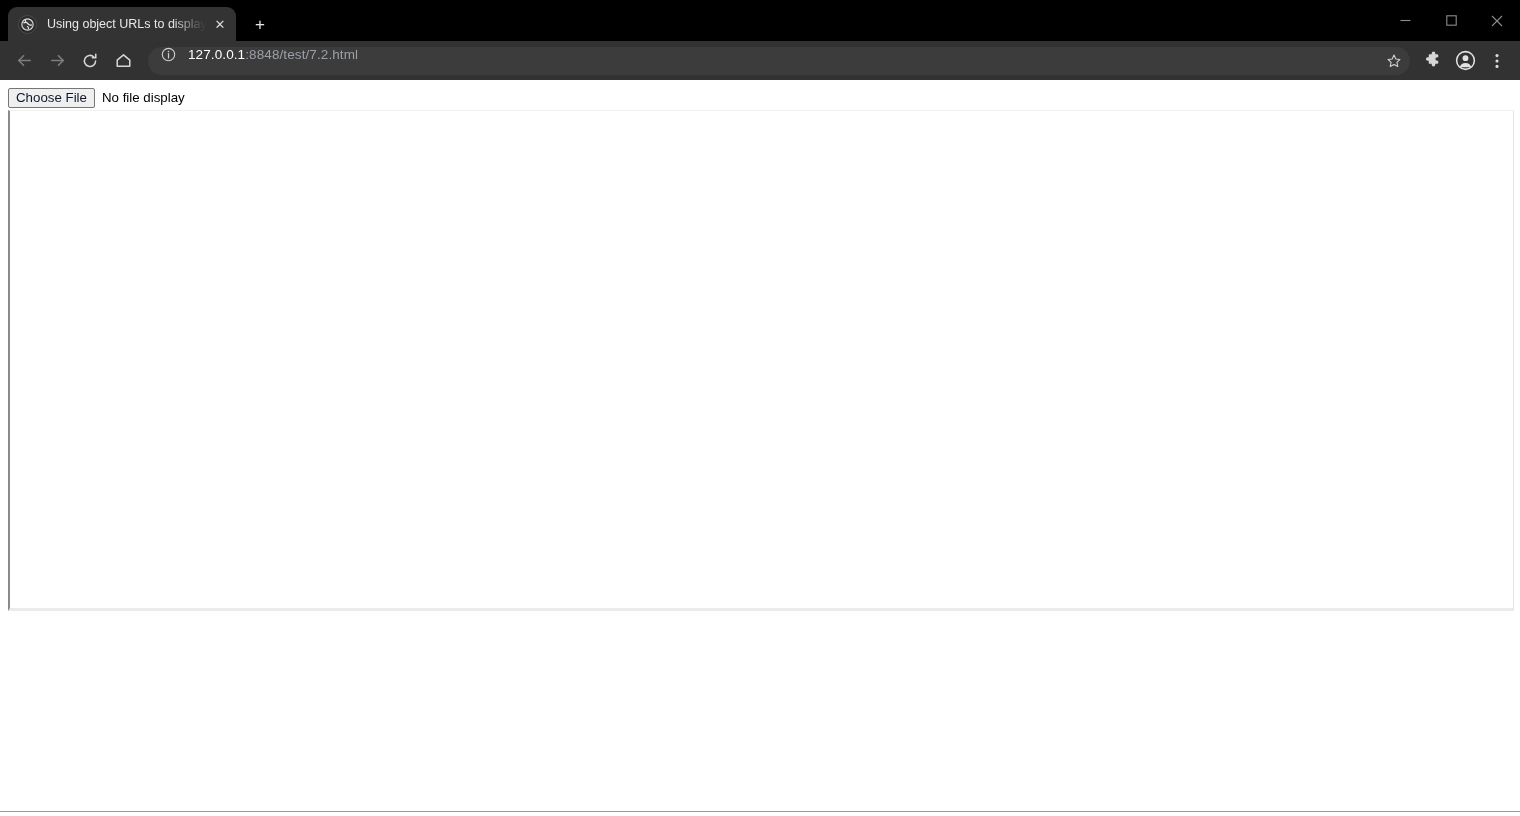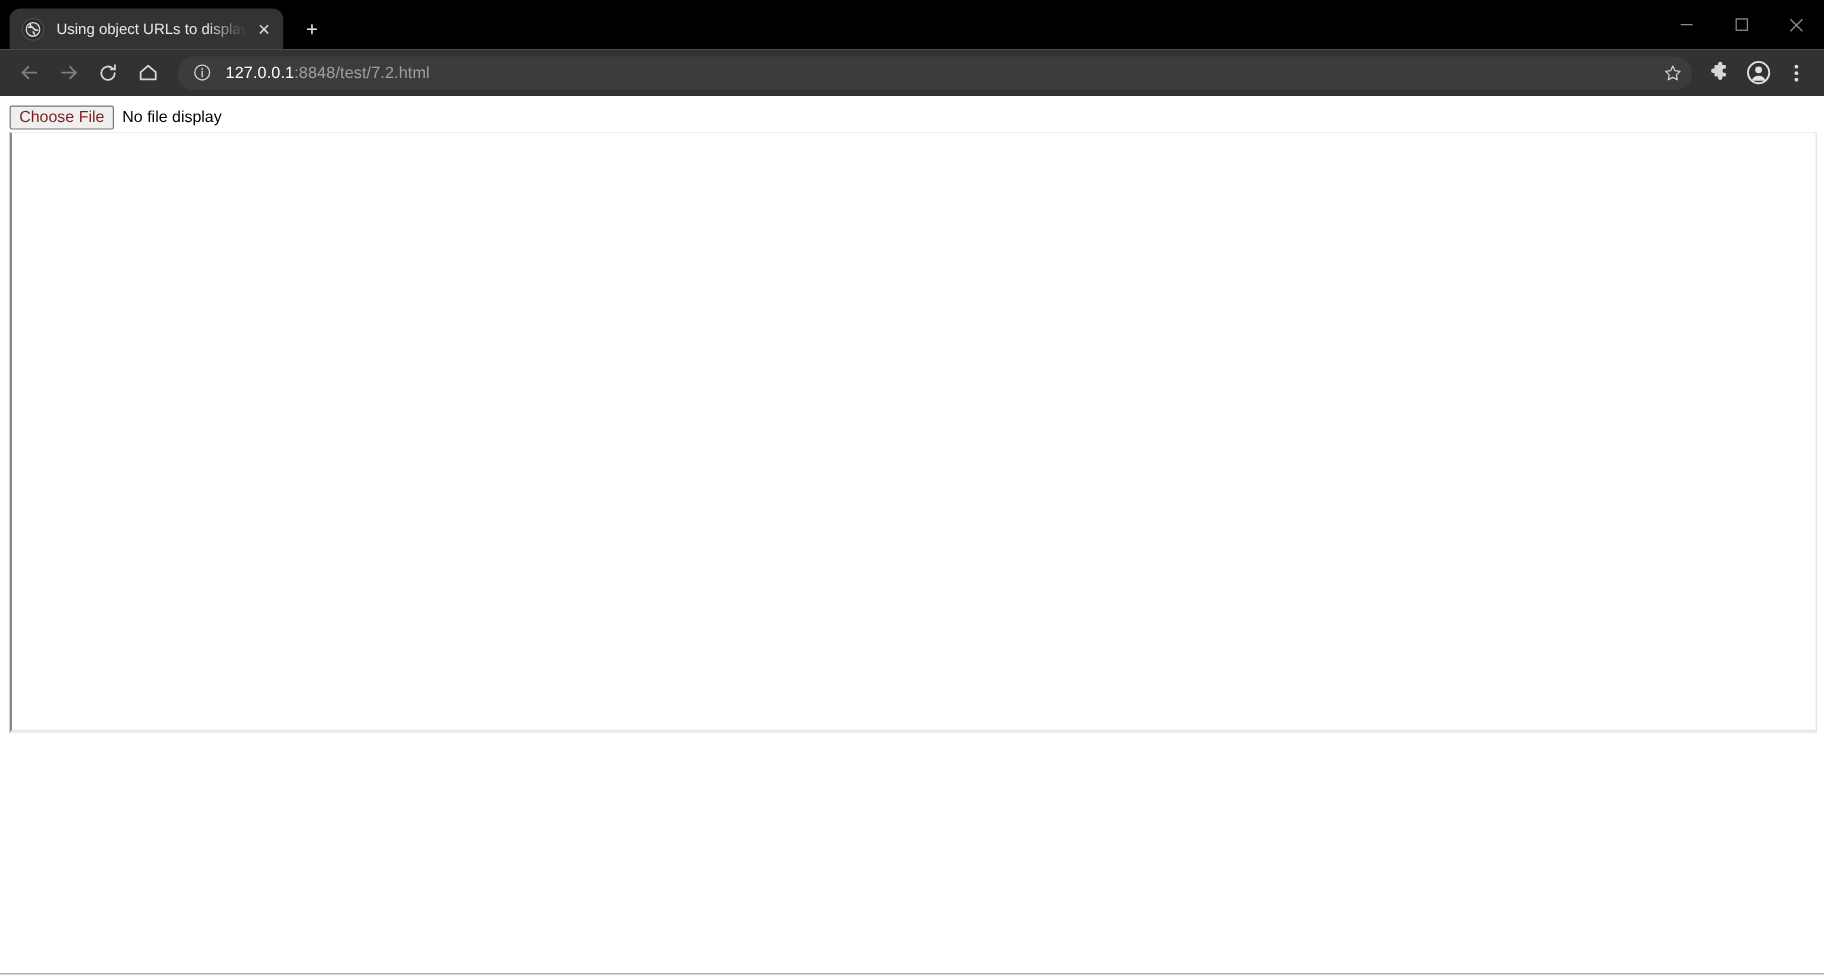--- a/index.html
+++ b/index.html
@@ -145,21 +145,21 @@
   .navbtn svg { stroke: #d6d6d6; }
 
   .omnibox {
     flex: 1 1 auto;
     height: 28px;
     margin-left: 8px;
     margin-right: 6px;
     background: #3c3c3c;
     border-radius: 14px;
     display: flex;
-    align-items: center;
+    align-items: flex-start;
     padding: 0 12px;
     box-sizing: border-box;
     position: relative;
   }
 
   .info-icon {
     width: 16px;
     height: 16px;
     flex: 0 0 auto;
     display: flex;
@@ -213,21 +213,21 @@
     left: 8px;
     top: 8px;
     display: flex;
     align-items: center;
     height: 20px;
   }
 
   .choose-file-btn {
     font-family: "Liberation Sans", sans-serif;
     font-size: 13.3px;
-    color: #7f1d1d;
+    color: #0f172a;
     background: #efefef;
     border: 1px solid #767676;
     border-radius: 2px;
     padding: 1px 7px 2px 7px;
     line-height: 16px;
     height: 20px;
     box-sizing: border-box;
   }
 
   .file-status {

